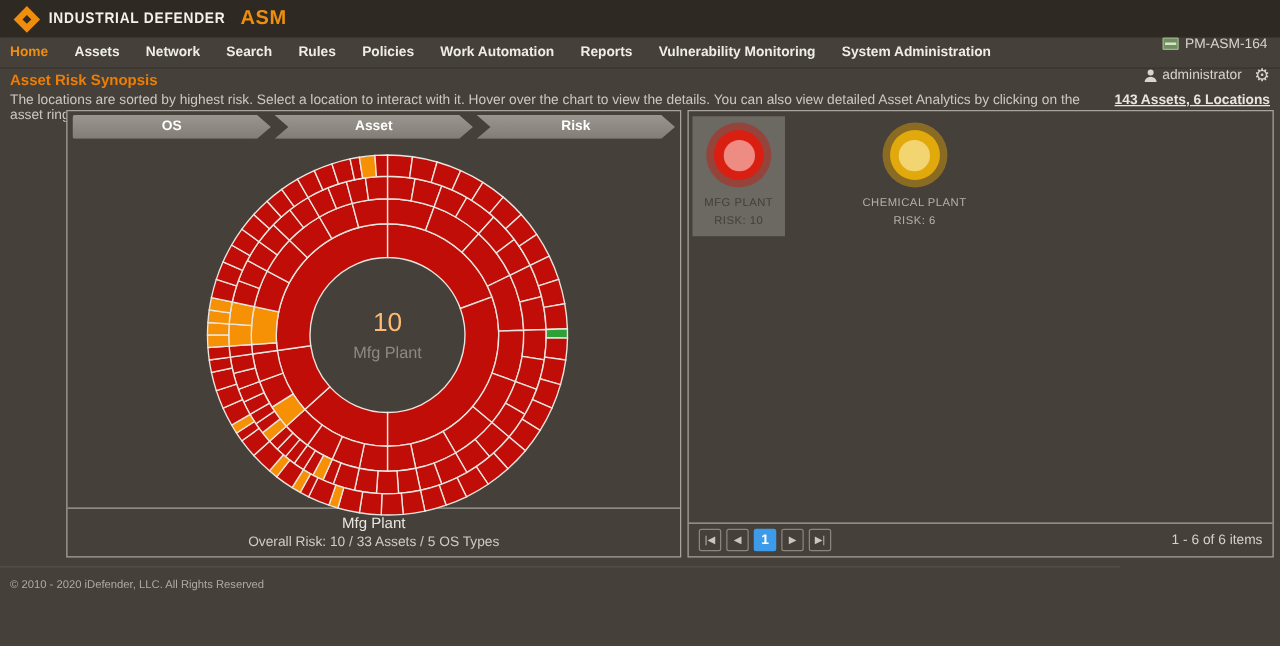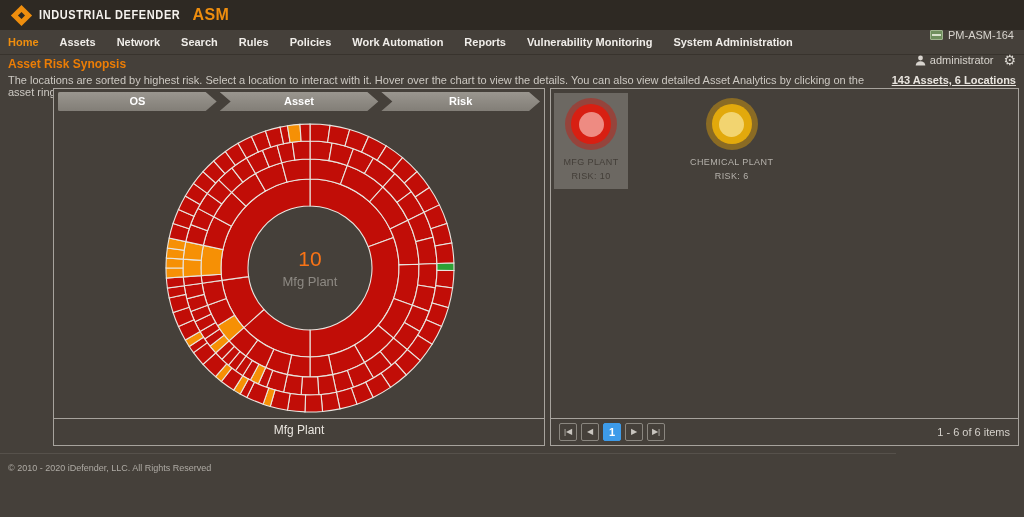--- a/index.html
+++ b/index.html
@@ -60,21 +60,21 @@
     filter:drop-shadow(0 0 1px #c9c5bf);
   }
   .crumb:first-child {
     clip-path:polygon(0 0, calc(100% - 11px) 0, 100% 50%, calc(100% - 11px) 100%, 0 100%);
     border-radius:3px 0 0 3px;
   }
   
   .chart-area { position:relative; flex:1; }
   .chart-area svg { position:absolute; top:0; left:0; }
   .chart-center { position:absolute; left:256px; top:154px; transform:translate(-50%,-50%); text-align:center; pointer-events:none; }
-  .chart-center .value { font-size:21px; color:#f97316; }
+  .chart-center .value { font-size:21px; color:#fdba74; }
   .chart-center .label { font-size:13px; color:#8d8983; margin-top:3px; }
   .chart-footer { border-top:1px solid #a7a39d; text-align:center; padding:4px 0 5px; }
   .chart-footer .loc { font-size:12px; color:#e9e5df; margin-bottom:3px; }
   .chart-footer .detail { font-size:11px; color:#cfcbc5; }
   
   .tiles { display:flex; align-items:flex-start; gap:56px; padding:4px 3px; flex:1; }
   .tile { min-width:74px; padding:5px 6px 6px; text-align:center; cursor:pointer; }
   .tile.selected { background:#6c6862; }
   .bubble-glow { width:52px; height:52px; border-radius:50%; margin:0 auto 6px; display:flex; align-items:center; justify-content:center; }
   .bubble-ring { width:40px; height:40px; border-radius:50%; display:flex; align-items:center; justify-content:center; }
@@ -286,20 +286,21 @@
           <path d="M233.47,11.77 A144,144 0 0 1 245.96,10.35 L247.14,27.31 A127,127 0 0 0 236.13,28.56 Z" fill="#f69005" stroke="#e9e5df" stroke-width="1.1"></path>
           <path d="M245.96,10.35 A144,144 0 0 1 256.00,10.00 L256.00,27.00 A127,127 0 0 0 247.14,27.31 Z" fill="#c10d07" stroke="#e9e5df" stroke-width="1.1"></path>
         </svg>
       <div class="chart-center">
         <div class="value">10</div>
         <div class="label">Mfg Plant</div>
       </div>
     </div>
     <div class="chart-footer">
       <div class="loc">Mfg Plant</div>
+      <div class="detail">Overall Risk: 10 / 33 Assets / 5 OS Types</div>
     </div>
   </div>
 
   <div class="panel panel-right">
     <div class="tiles" id="tiles">
         <div class="tile selected">
           <div class="bubble-glow" style="background: rgba(200, 25, 15, 0.45);">
             <div class="bubble-ring" style="background: rgb(216, 31, 18);">
               <div class="bubble-core" style="background: rgb(238, 139, 130);"></div>
             </div>

